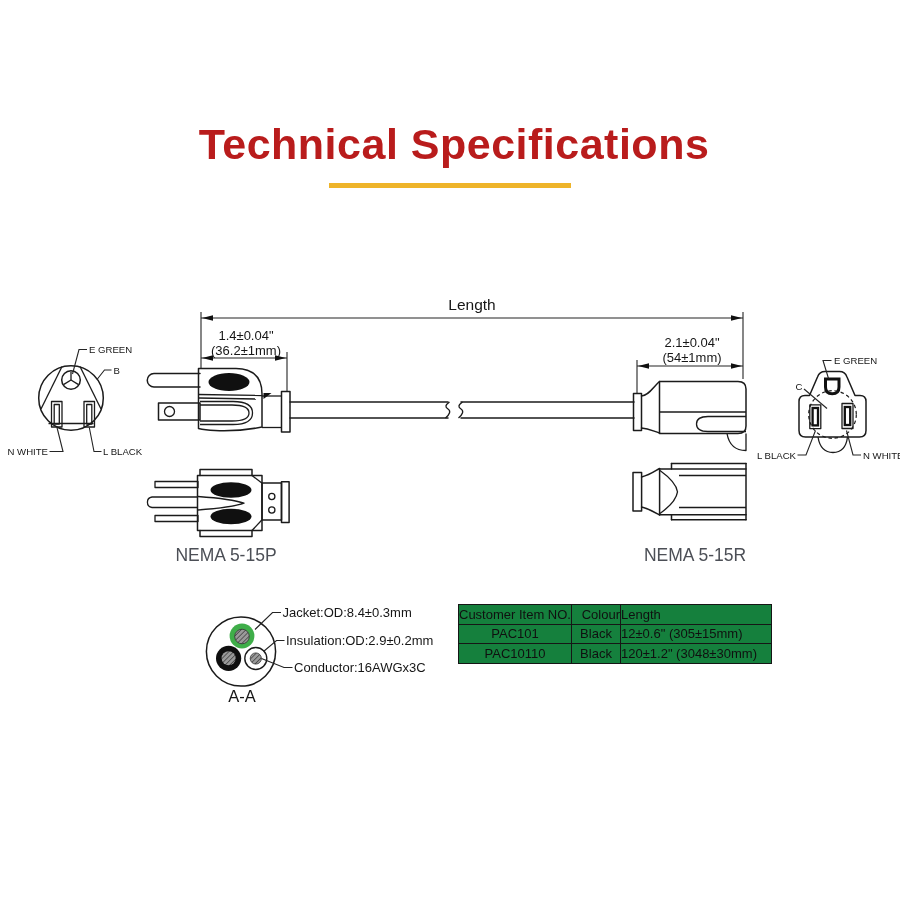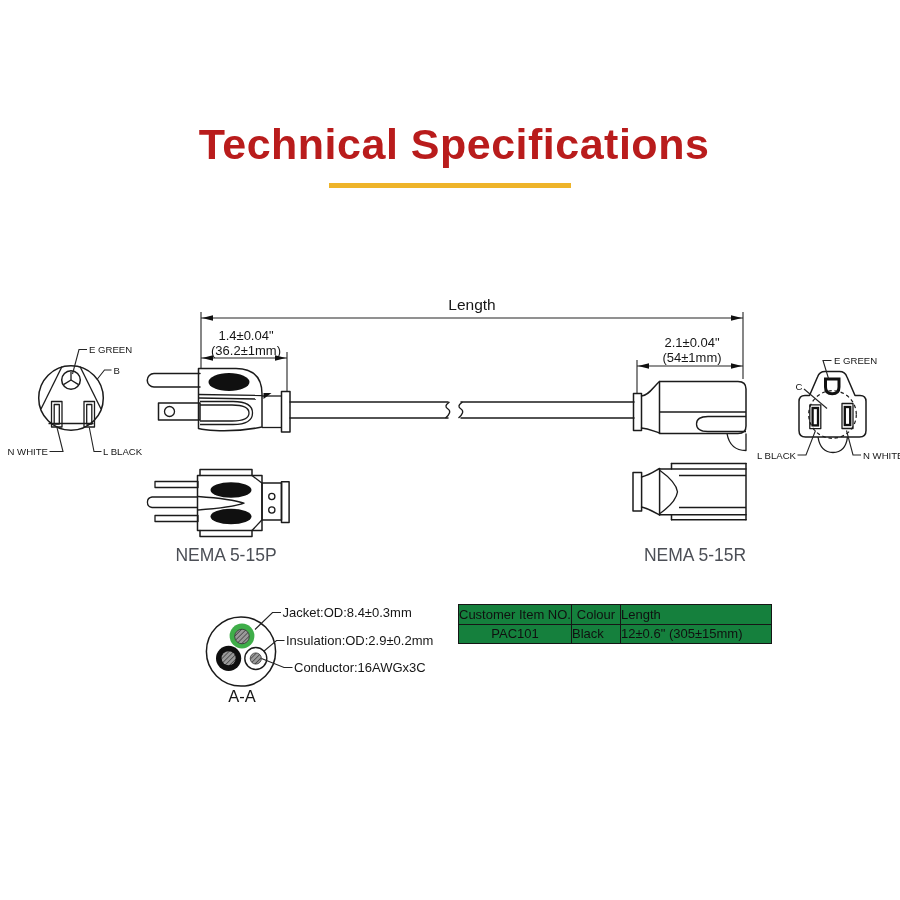--- a/index.html
+++ b/index.html
@@ -37,24 +37,24 @@
     font-size:13px; color:#101010; background:#15803d;
   }
   table.spec th, table.spec td {
     border:1.7px solid #161616; height:18.5px; padding:0;
     font-weight:400; white-space:nowrap; overflow:hidden;
   }
   .c-item  { width:113px; }
   .c-col   { width:49px; }
   .c-len   { width:151px; }
   th.h-item { text-align:left; padding-left:8px; }
-  th.h-col  { text-align:center; }
+  th.h-col  { text-align:right; }
   th.h-len  { text-align:left; padding-left:10px; }
   td.d-item { text-align:center; }
-  td.d-col  { text-align:left; }
+  td.d-col  { text-align:center; }
   td.d-len  { text-align:left; padding-left:10px; }
 </style>
 </head>
 <body>
 
 <h1 class="title">Technical Specifications</h1>
 <div class="title-underline"></div>
 
 <svg class="drawing" width="900" height="520" viewBox="0 270 900 520">
 
@@ -230,14 +230,19 @@
       <th class="h-col">Colour</th>
       <th class="h-len">Length</th>
     </tr>
   </thead>
   <tbody>
     <tr>
       <td class="d-item">PAC101</td>
       <td class="d-col">Black</td>
       <td class="d-len">12±0.6" (305±15mm)</td>
     </tr>
+    <tr>
+      <td class="d-item">PAC10110</td>
+      <td class="d-col">Black</td>
+      <td class="d-len">120±1.2" (3048±30mm)</td>
+    </tr>
   </tbody>
 </table>
 
 </body></html>

